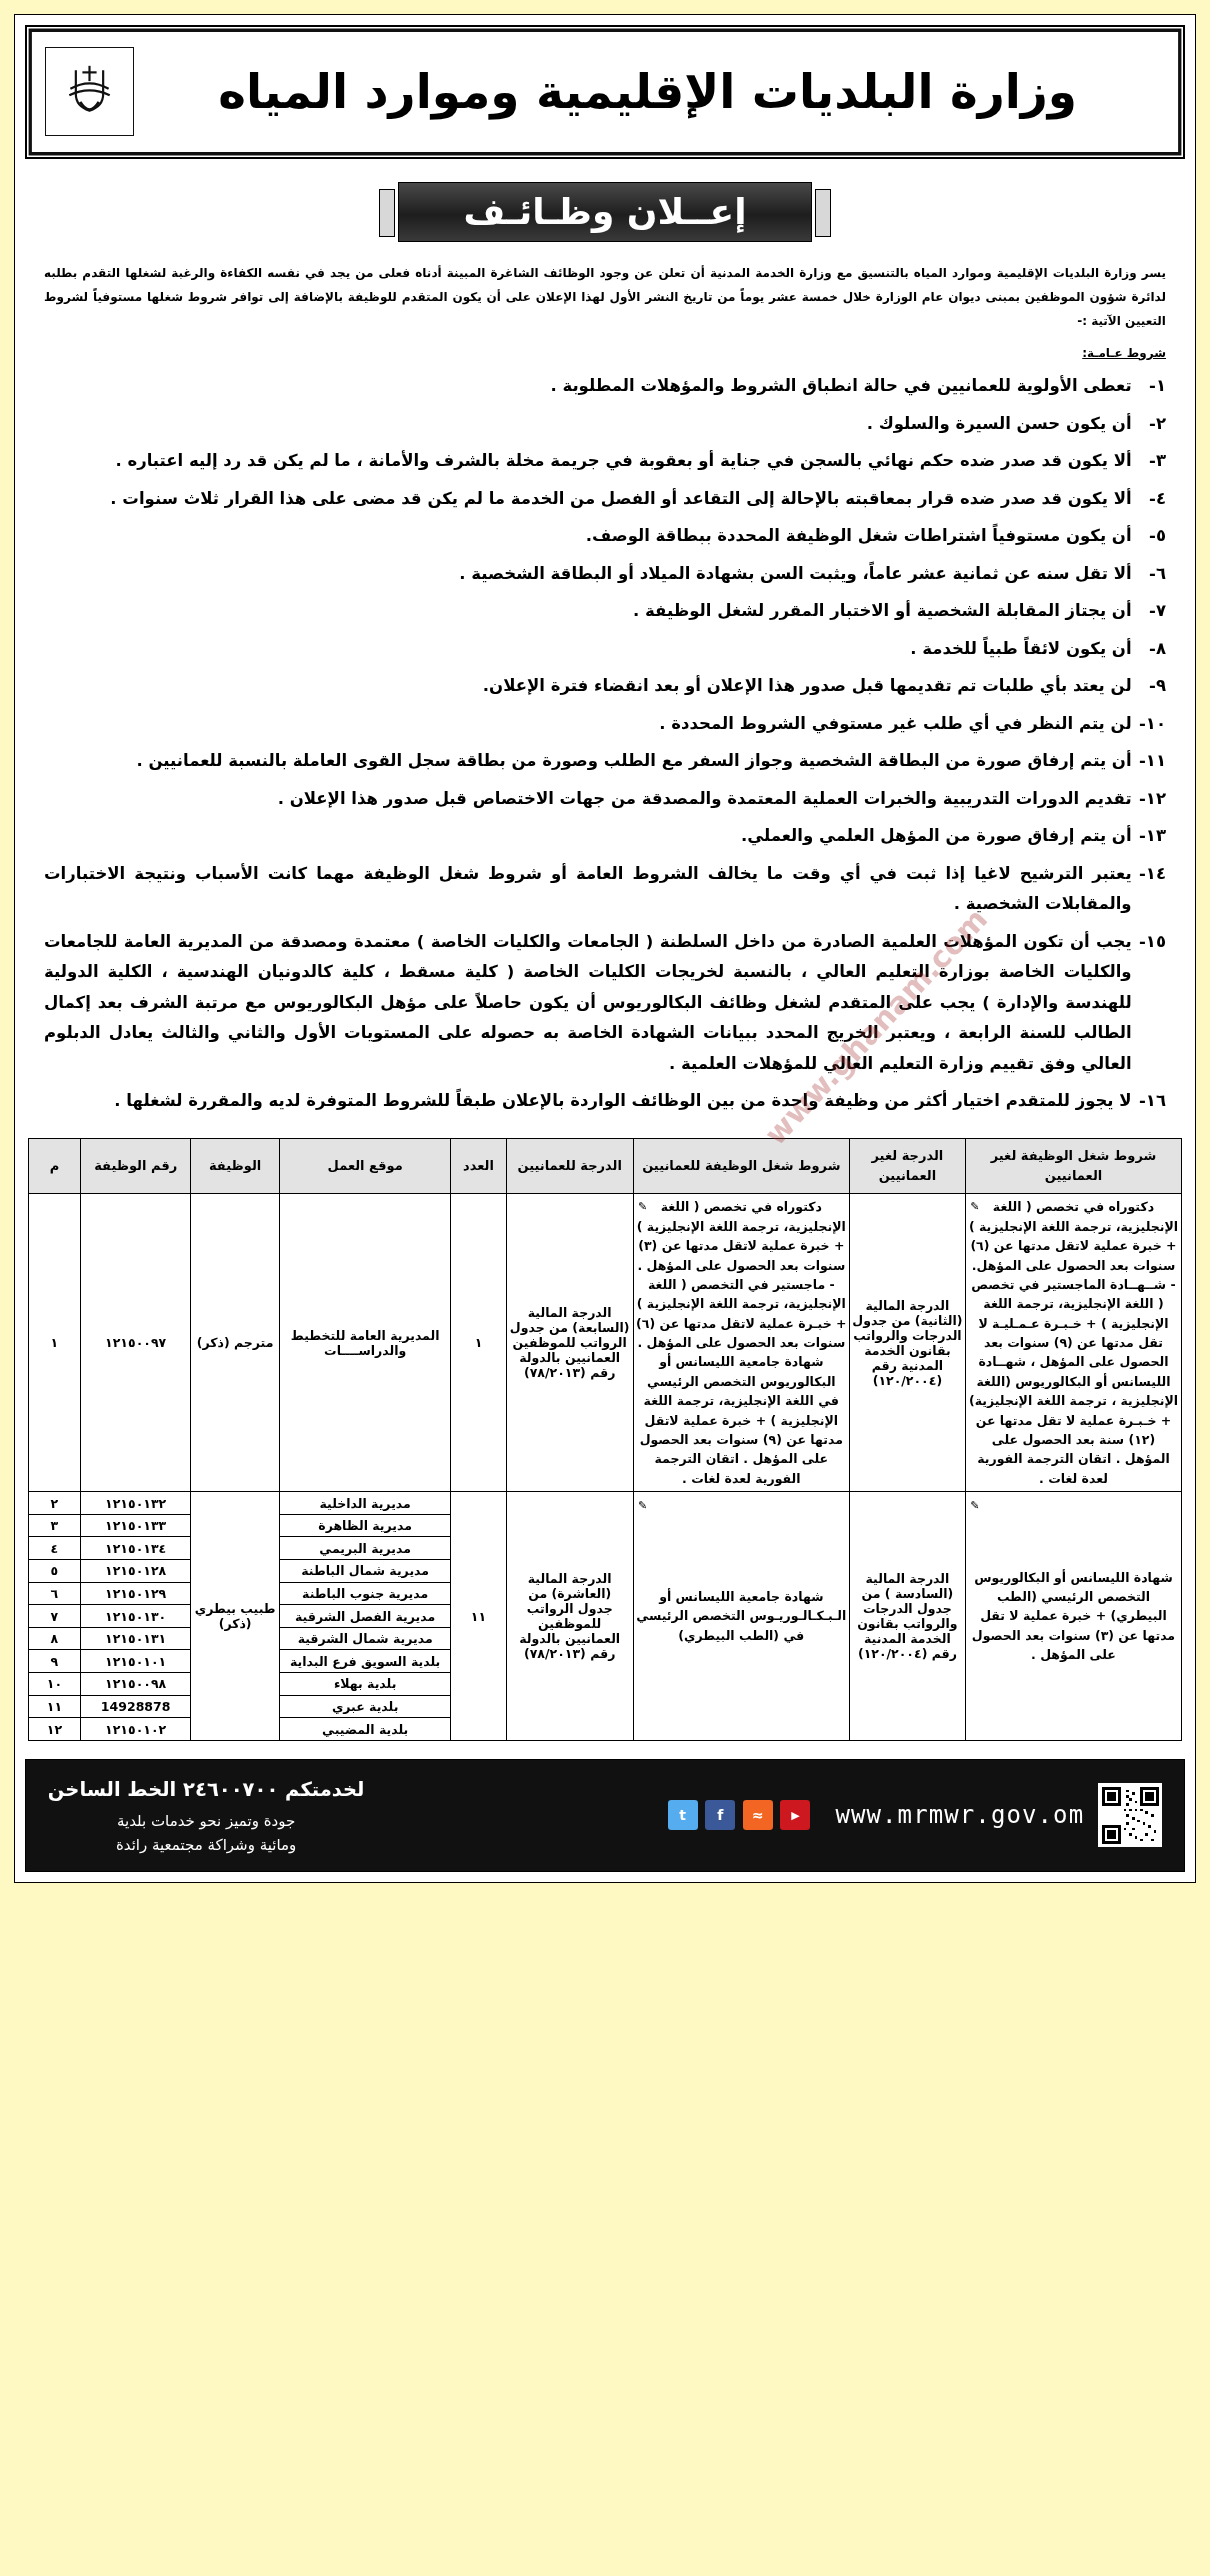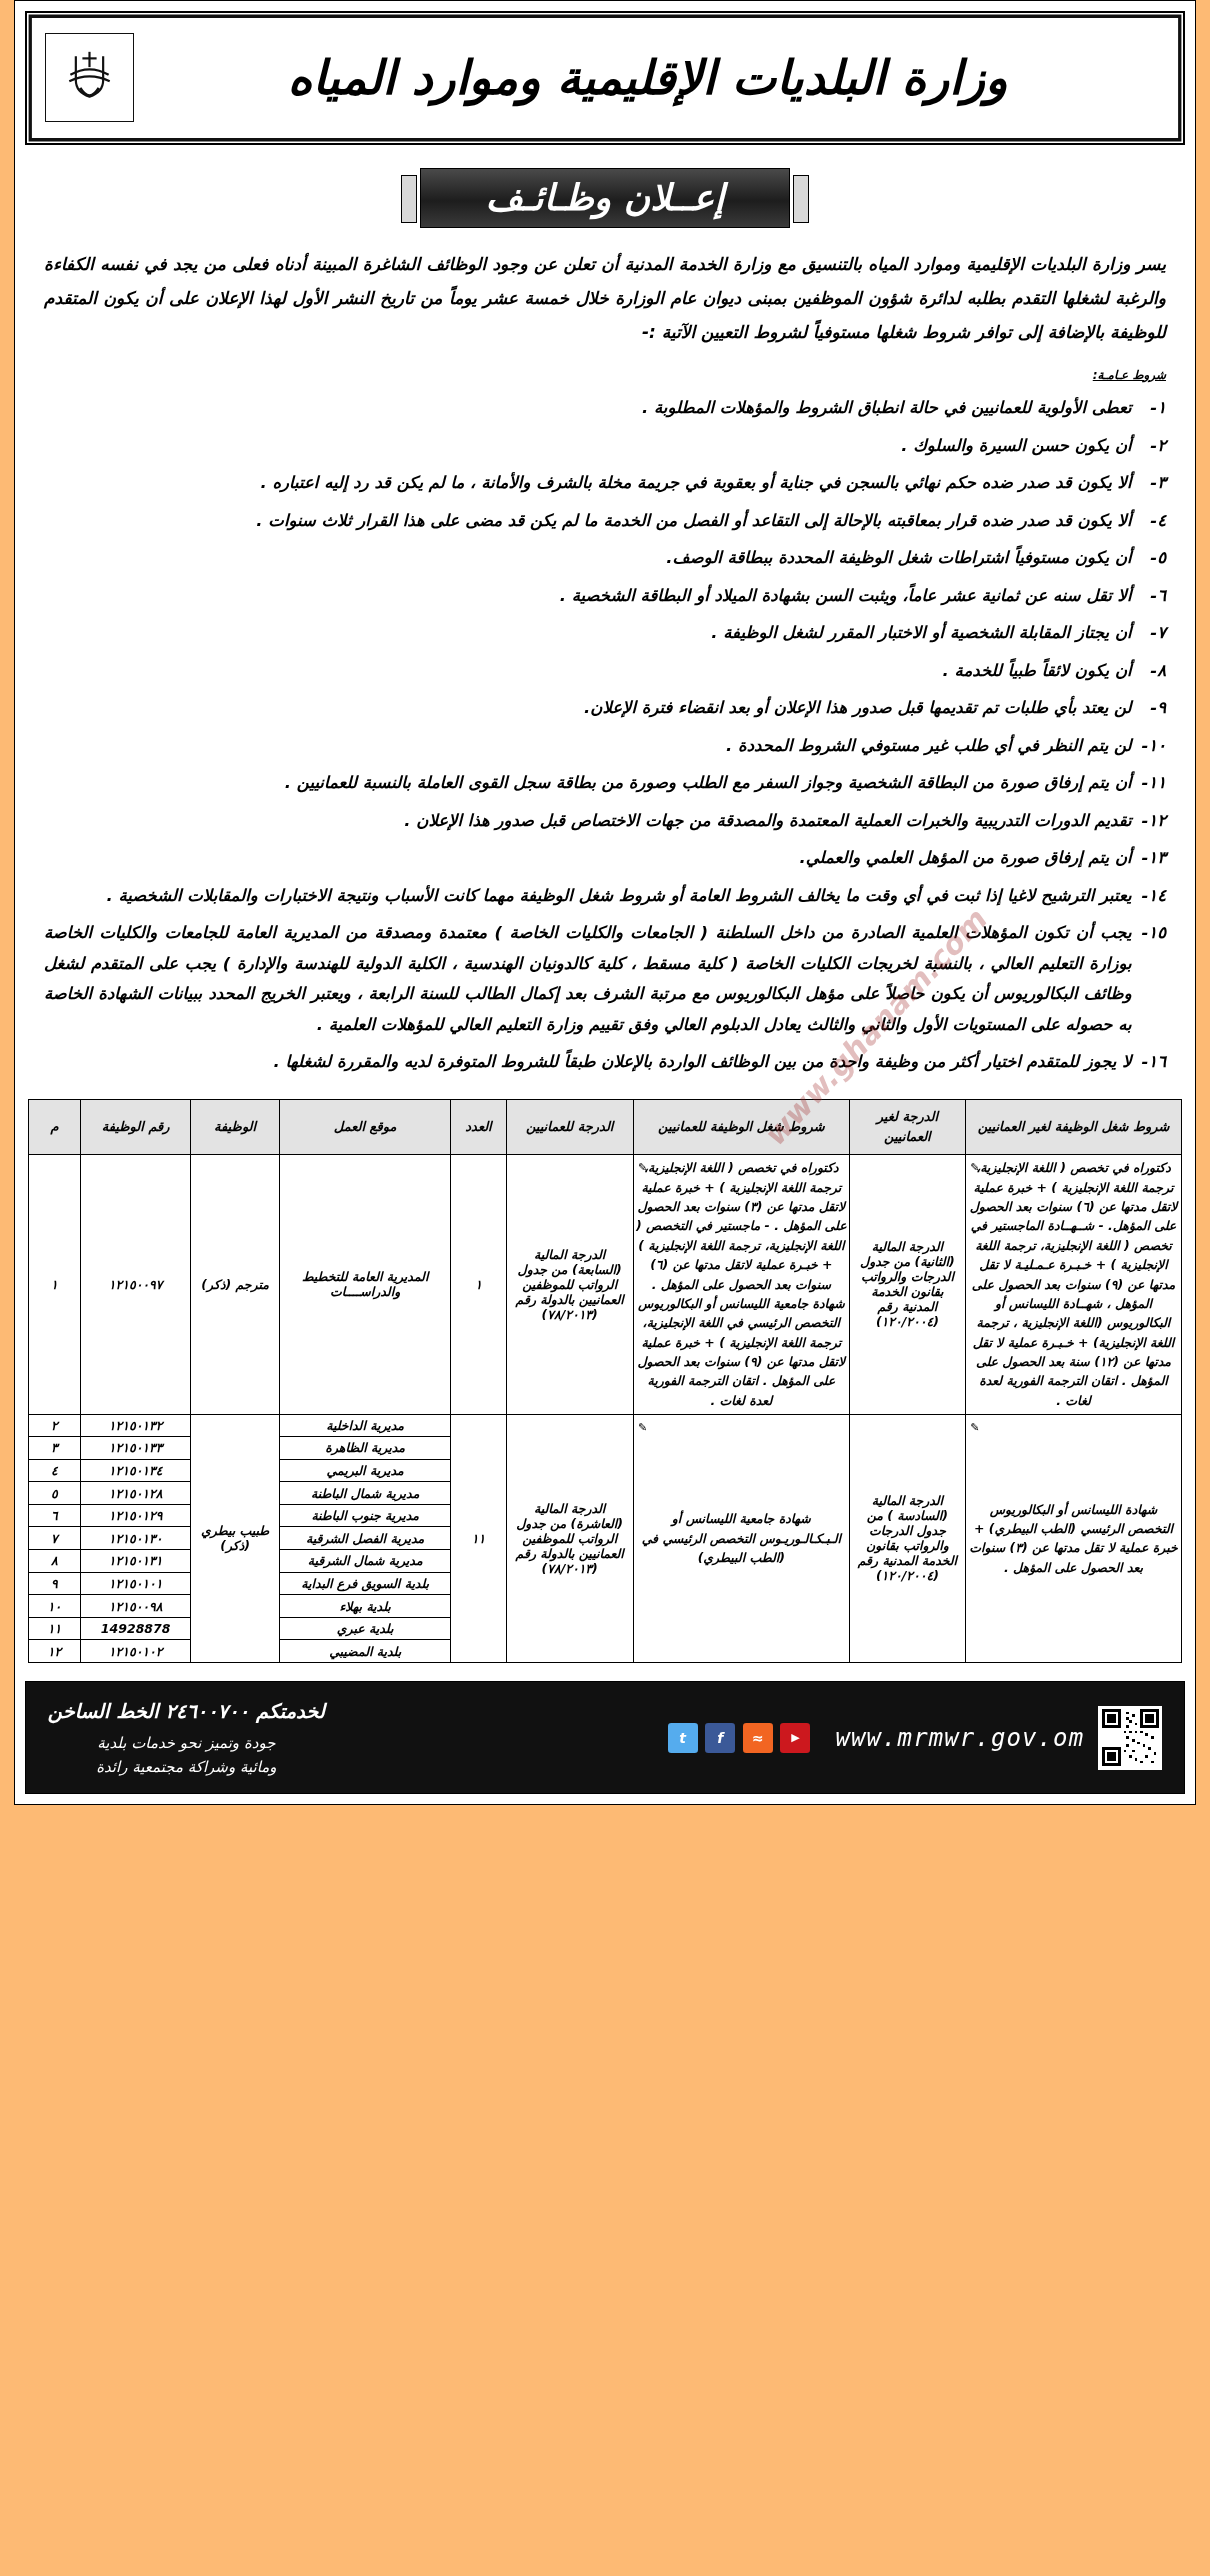--- a/index.html
+++ b/index.html
@@ -1,19 +1,19 @@
 <!DOCTYPE html>
 <html lang="ar" dir="rtl" style="font-size:8.7px"><head>
 <meta charset="utf-8">
 <style>
   html,body{margin:0;padding:0;background:#cfcfcf;}
   body{font-family:"DejaVu Sans","Liberation Sans",sans-serif;}
   .page{
-    width:1210px;min-height:2576px;background:#fdba74;margin:0 auto;
-    box-sizing:border-box;padding:0 14px 14px 14px;position:relative;font-style:italic;
+    width:1210px;min-height:2576px;background:#fef9c3;margin:0 auto;
+    box-sizing:border-box;padding:14px 14px 14px 14px;position:relative;
   }
   .sheet{border:1.6px solid #000;background:#fff;padding:0;}
   
   .header{
     border:2.2px solid #000;margin:9.8px;height:130px;display:flex;
     align-items:center;justify-content:space-between;background:#fff;
     box-shadow: inset 0 0 0 1.6px #fff, inset 0 0 0 4.9px #111;
     position:relative;
   }
   .header .title{
@@ -34,21 +34,21 @@
     border:1.1px solid #000;
   }
   .ribbon:before,.ribbon:after{
     content:"";position:absolute;top:6.5px;width:14px;height:calc(100% - 13px);
     background:#d8d8d8;border:1.1px solid #000;
   }
   .ribbon:before{right:-19.5px;}
   .ribbon:after{left:-19.5px;}
   
   .body-text{padding:0 29px;color:#000;line-height:2.0;}
-  .intro{font-size:17px;font-weight:bold;text-align:justify;margin-bottom:14px;}
+  .intro{font-size:12px;font-weight:bold;text-align:justify;margin-bottom:8px;}
   .section-title{font-size:12px;font-weight:bold;text-decoration:underline;margin:5.4px 0 6.5px 0;}
   ol.conds{list-style:none;margin:0;padding:0;}
   ol.conds li{
     font-size:16.5px;font-weight:bold;text-align:justify;margin-bottom:7px;
     line-height:1.85;display:flex;gap:5.4px;
   }
   ol.conds li .num{min-width:29px;flex:none;}
   ol.conds li .txt{flex:1;}
   
   .tbl-wrap{padding:14px 13px 5.4px 13px;}

